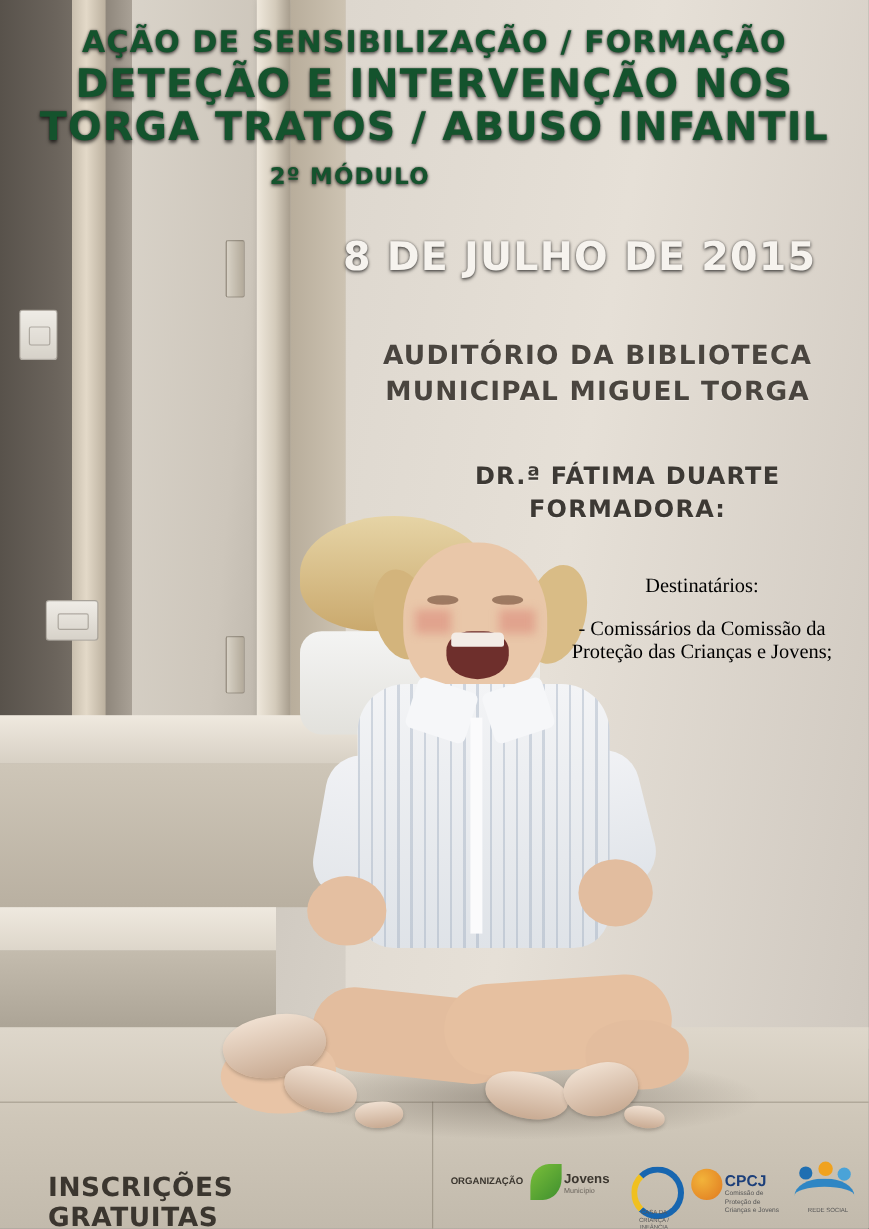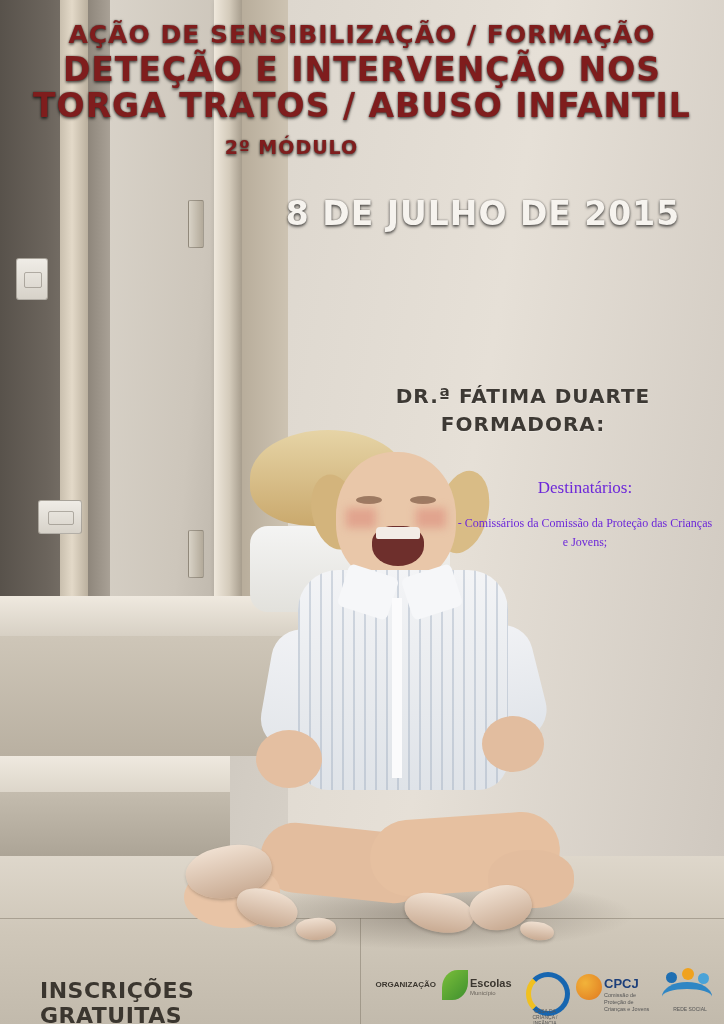--- a/index.html
+++ b/index.html
@@ -170,45 +170,45 @@
 
   
   .shard {
     position: absolute;
     background: linear-gradient(180deg, #efdfd0, #c9ab93);
     border-radius: 40% 50% 45% 55%;
     box-shadow: 0 2px 3px rgba(80,70,60,.3);
   }
 
   
-  .txt { position: absolute; color: #7f1d1d; text-align: center; }
+  .txt { position: absolute; color: #14532d; text-align: center; }
   .stencil {
     font-family: "DejaVu Sans", sans-serif;
     font-weight: bold;
     letter-spacing: 1px;
     text-shadow: 0 2px 3px rgba(0,0,0,.55), 0 0 2px rgba(0,0,0,.5);
   }
   .t-top1 { left: 0; top: 20px; width: 724px; font-size: 25px; }
   .t-top2 { left: 8px; top: 52px; width: 708px; font-size: 33px; line-height: 36px; }
   .t-mod  { left: 0; top: 136px; width: 583px; font-size: 19px; }
 
   .t-date { left: 252px; top: 194px; width: 462px; font-size: 33px; color: #f6f3ee; }
   .t-hours{ left: 252px; top: 225px; width: 462px; font-size: 23px; color: #f6f3ee; }
 
   .t-place{ left: 282px; top: 282px; width: 432px; font-size: 22px; line-height: 30px; color: #4a453f;
             text-shadow: 0 1px 1px rgba(255,255,255,.35); }
   .t-form { left: 332px; top: 382px; width: 382px; font-size: 20px; line-height: 28px; color: #3d3934;
             text-shadow: 0 1px 1px rgba(255,255,255,.35); }
 
   .dest {
     position: absolute; left: 456px; top: 478px; width: 258px;
-    font-family: "Liberation Serif", serif; color: #6d28d9; text-align: center;
+    font-family: "Liberation Serif", serif; color: #000000; text-align: center;
   }
   .dest-title { font-size: 17px; margin-bottom: 16px; }
-  .dest p { margin: 0 0 14px 0; font-size: 12px; line-height: 19px; }
+  .dest p { margin: 0 0 14px 0; font-size: 17px; line-height: 19px; }
 
   .t-insc {
     position: absolute; left: 40px; top: 978px; width: 300px;
     font-size: 22px; color: #3b362f; text-align: left;
     font-family: "DejaVu Sans", sans-serif; font-weight: bold; letter-spacing: .5px;
   }
 
   
   .logos { position: absolute; left: 370px; top: 962px; width: 344px; height: 56px; }
   .org-label {
@@ -316,39 +316,40 @@
   <div class="shard" style="left:296px; top:918px; width:40px; height:22px; transform:rotate(-6deg);"></div>
   <div class="shard" style="left:404px; top:894px; width:70px; height:38px; transform:rotate(8deg);"></div>
   <div class="shard" style="left:470px; top:886px; width:62px; height:44px; transform:rotate(-18deg);"></div>
   <div class="shard" style="left:520px; top:922px; width:34px; height:18px; transform:rotate(6deg);"></div>
 
   <div class="txt stencil t-top1">AÇÃO DE SENSIBILIZAÇÃO / FORMAÇÃO</div>
   <div class="txt stencil t-top2">DETEÇÃO E INTERVENÇÃO NOS TORGA TRATOS / ABUSO INFANTIL</div>
   <div class="txt stencil t-mod">2º MÓDULO</div>
 
   <div class="txt stencil t-date">8 DE JULHO DE 2015</div>
+  <div class="txt stencil t-place">AUDITÓRIO DA BIBLIOTECA MUNICIPAL MIGUEL TORGA</div>
 
   <div class="txt stencil t-form">
     <div>DR.ª FÁTIMA DUARTE</div>
     <div>FORMADORA:</div>
   </div>
 
   <div class="dest">
     <div class="dest-title">Destinatários:</div>
     <p>- Comissários da Comissão da Proteção das Crianças e Jovens;</p>
   </div>
 
   <div class="t-insc">INSCRIÇÕES GRATUITAS</div>
 
   <div class="logos">
     <div class="org-label">ORGANIZAÇÃO</div>
 
     <div class="logo lg-arganil">
       <div class="leaf"></div>
-      <div class="nm">Escolas</div>
+      <div class="nm">Jovens</div>
       <div class="sub">Município</div>
     </div>
 
     <div class="logo lg-cm">
       <div class="ring"></div>
       <div class="cap">CASA DA CRIANÇA / INFÂNCIA</div>
     </div>
 
     <div class="logo lg-cpcj">
       <div class="mark"></div>

